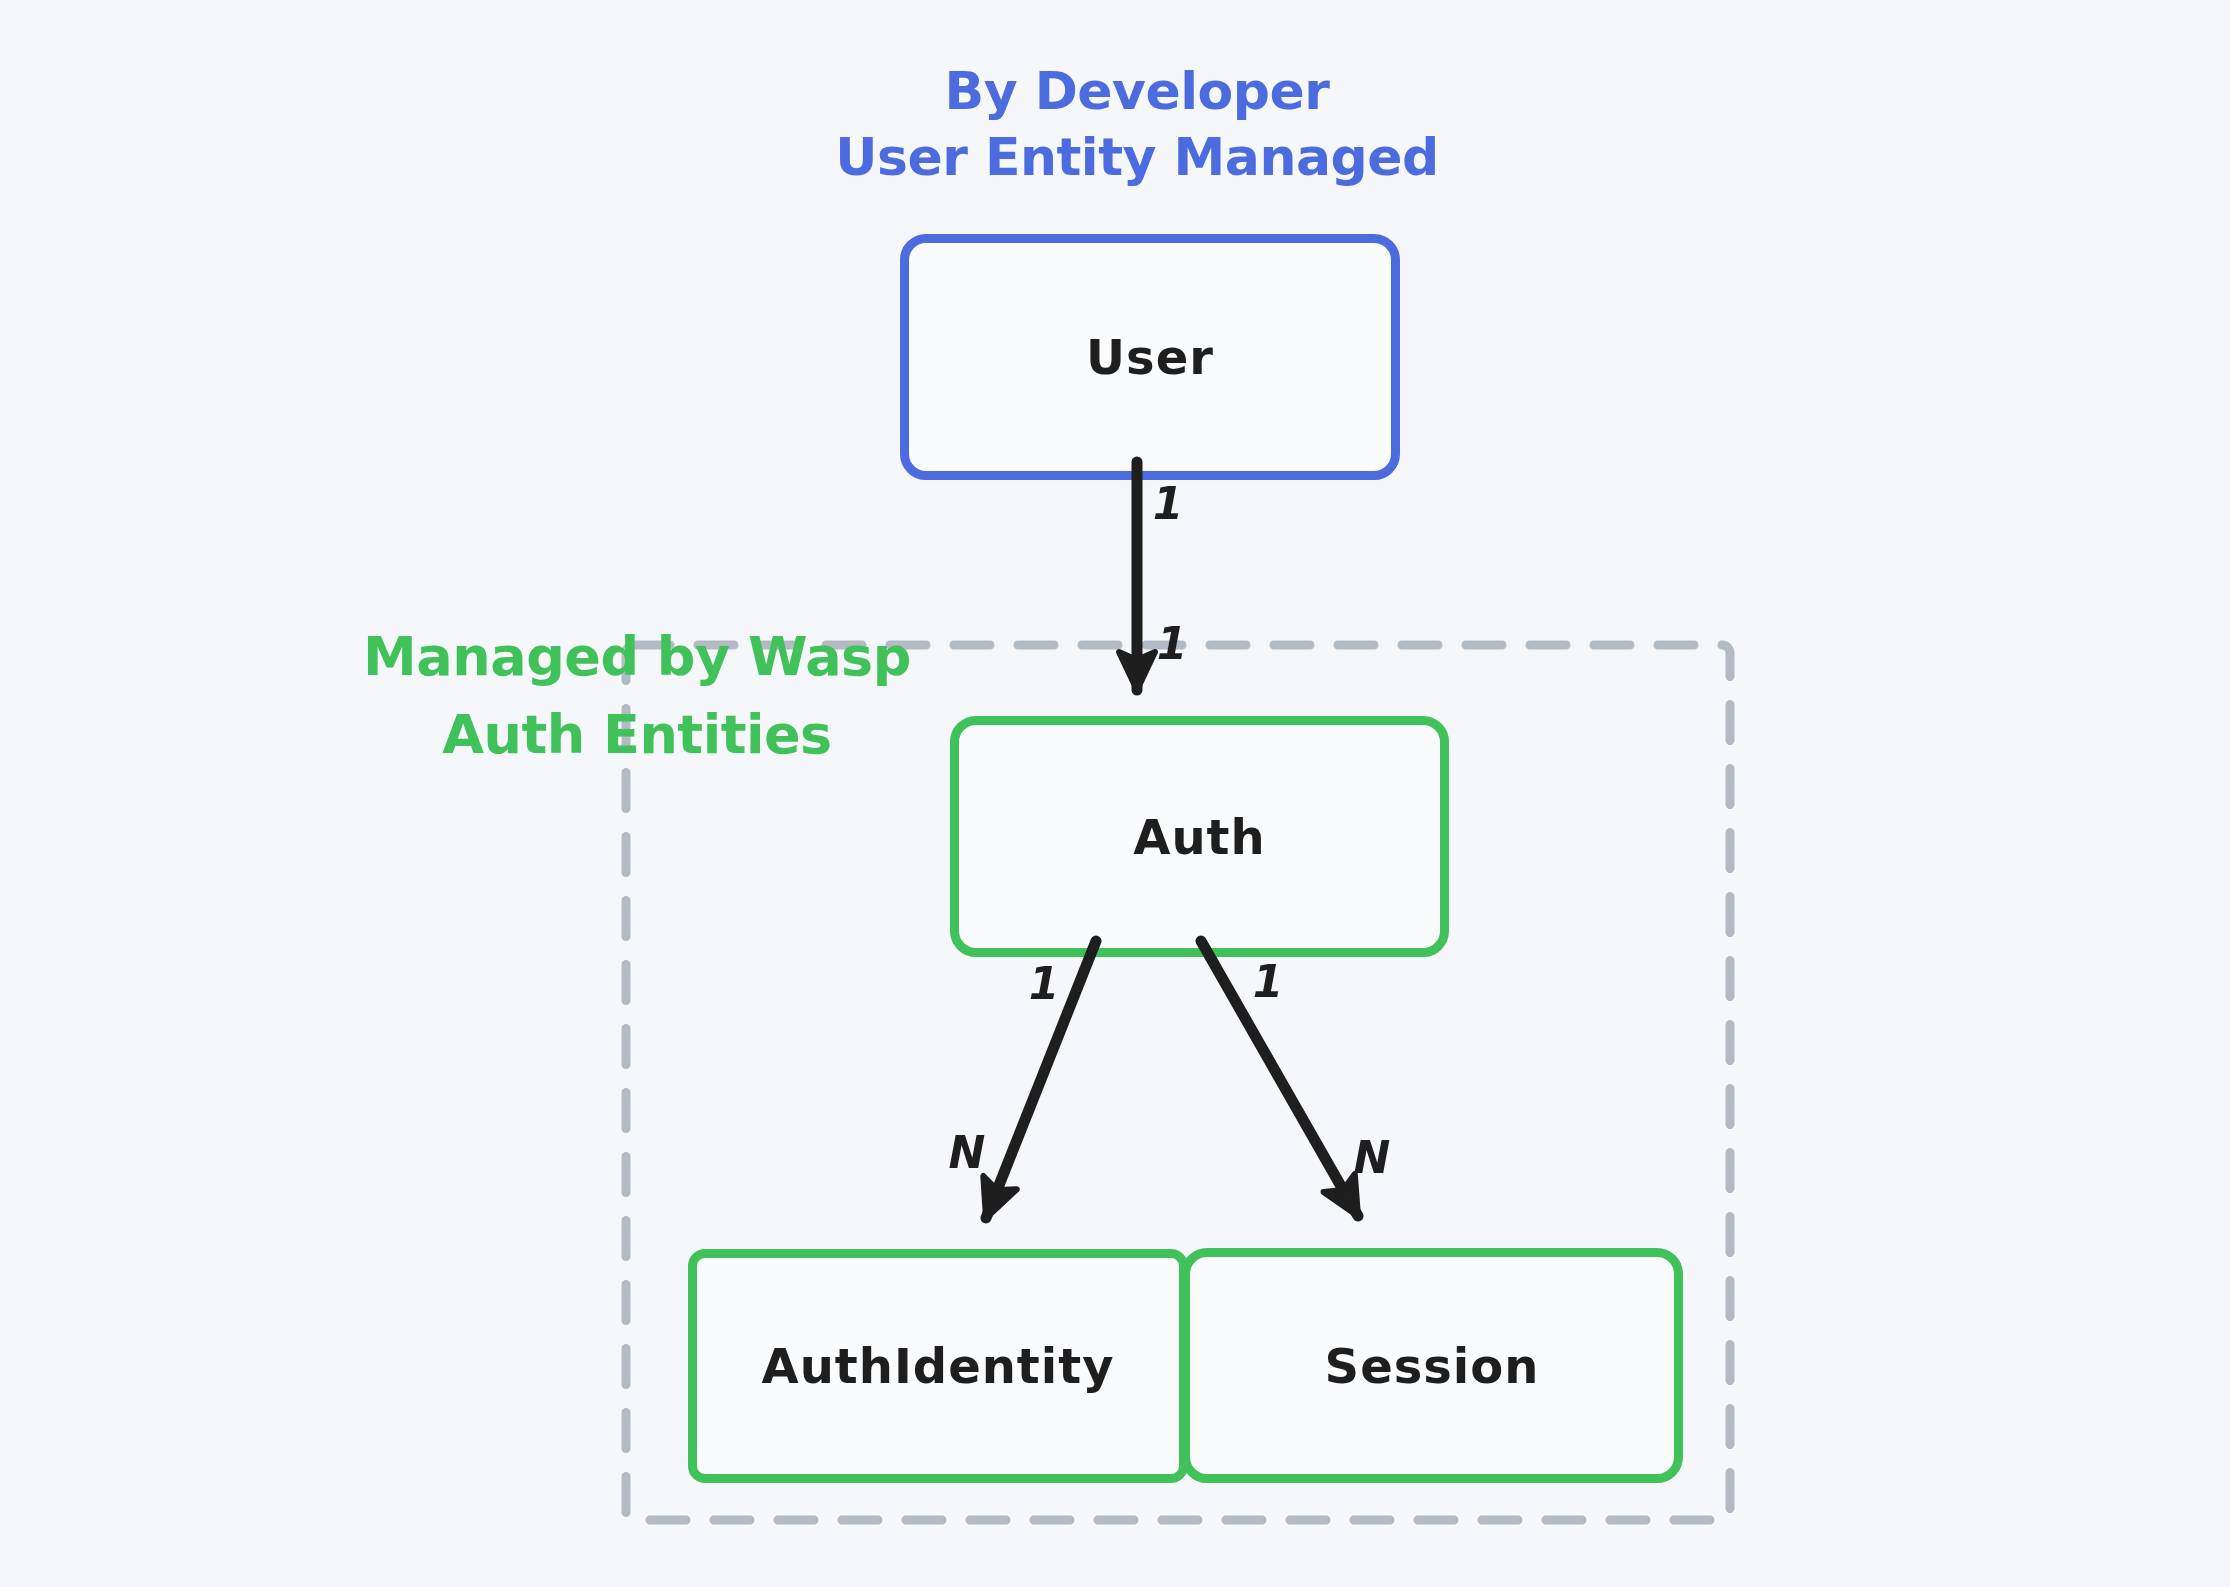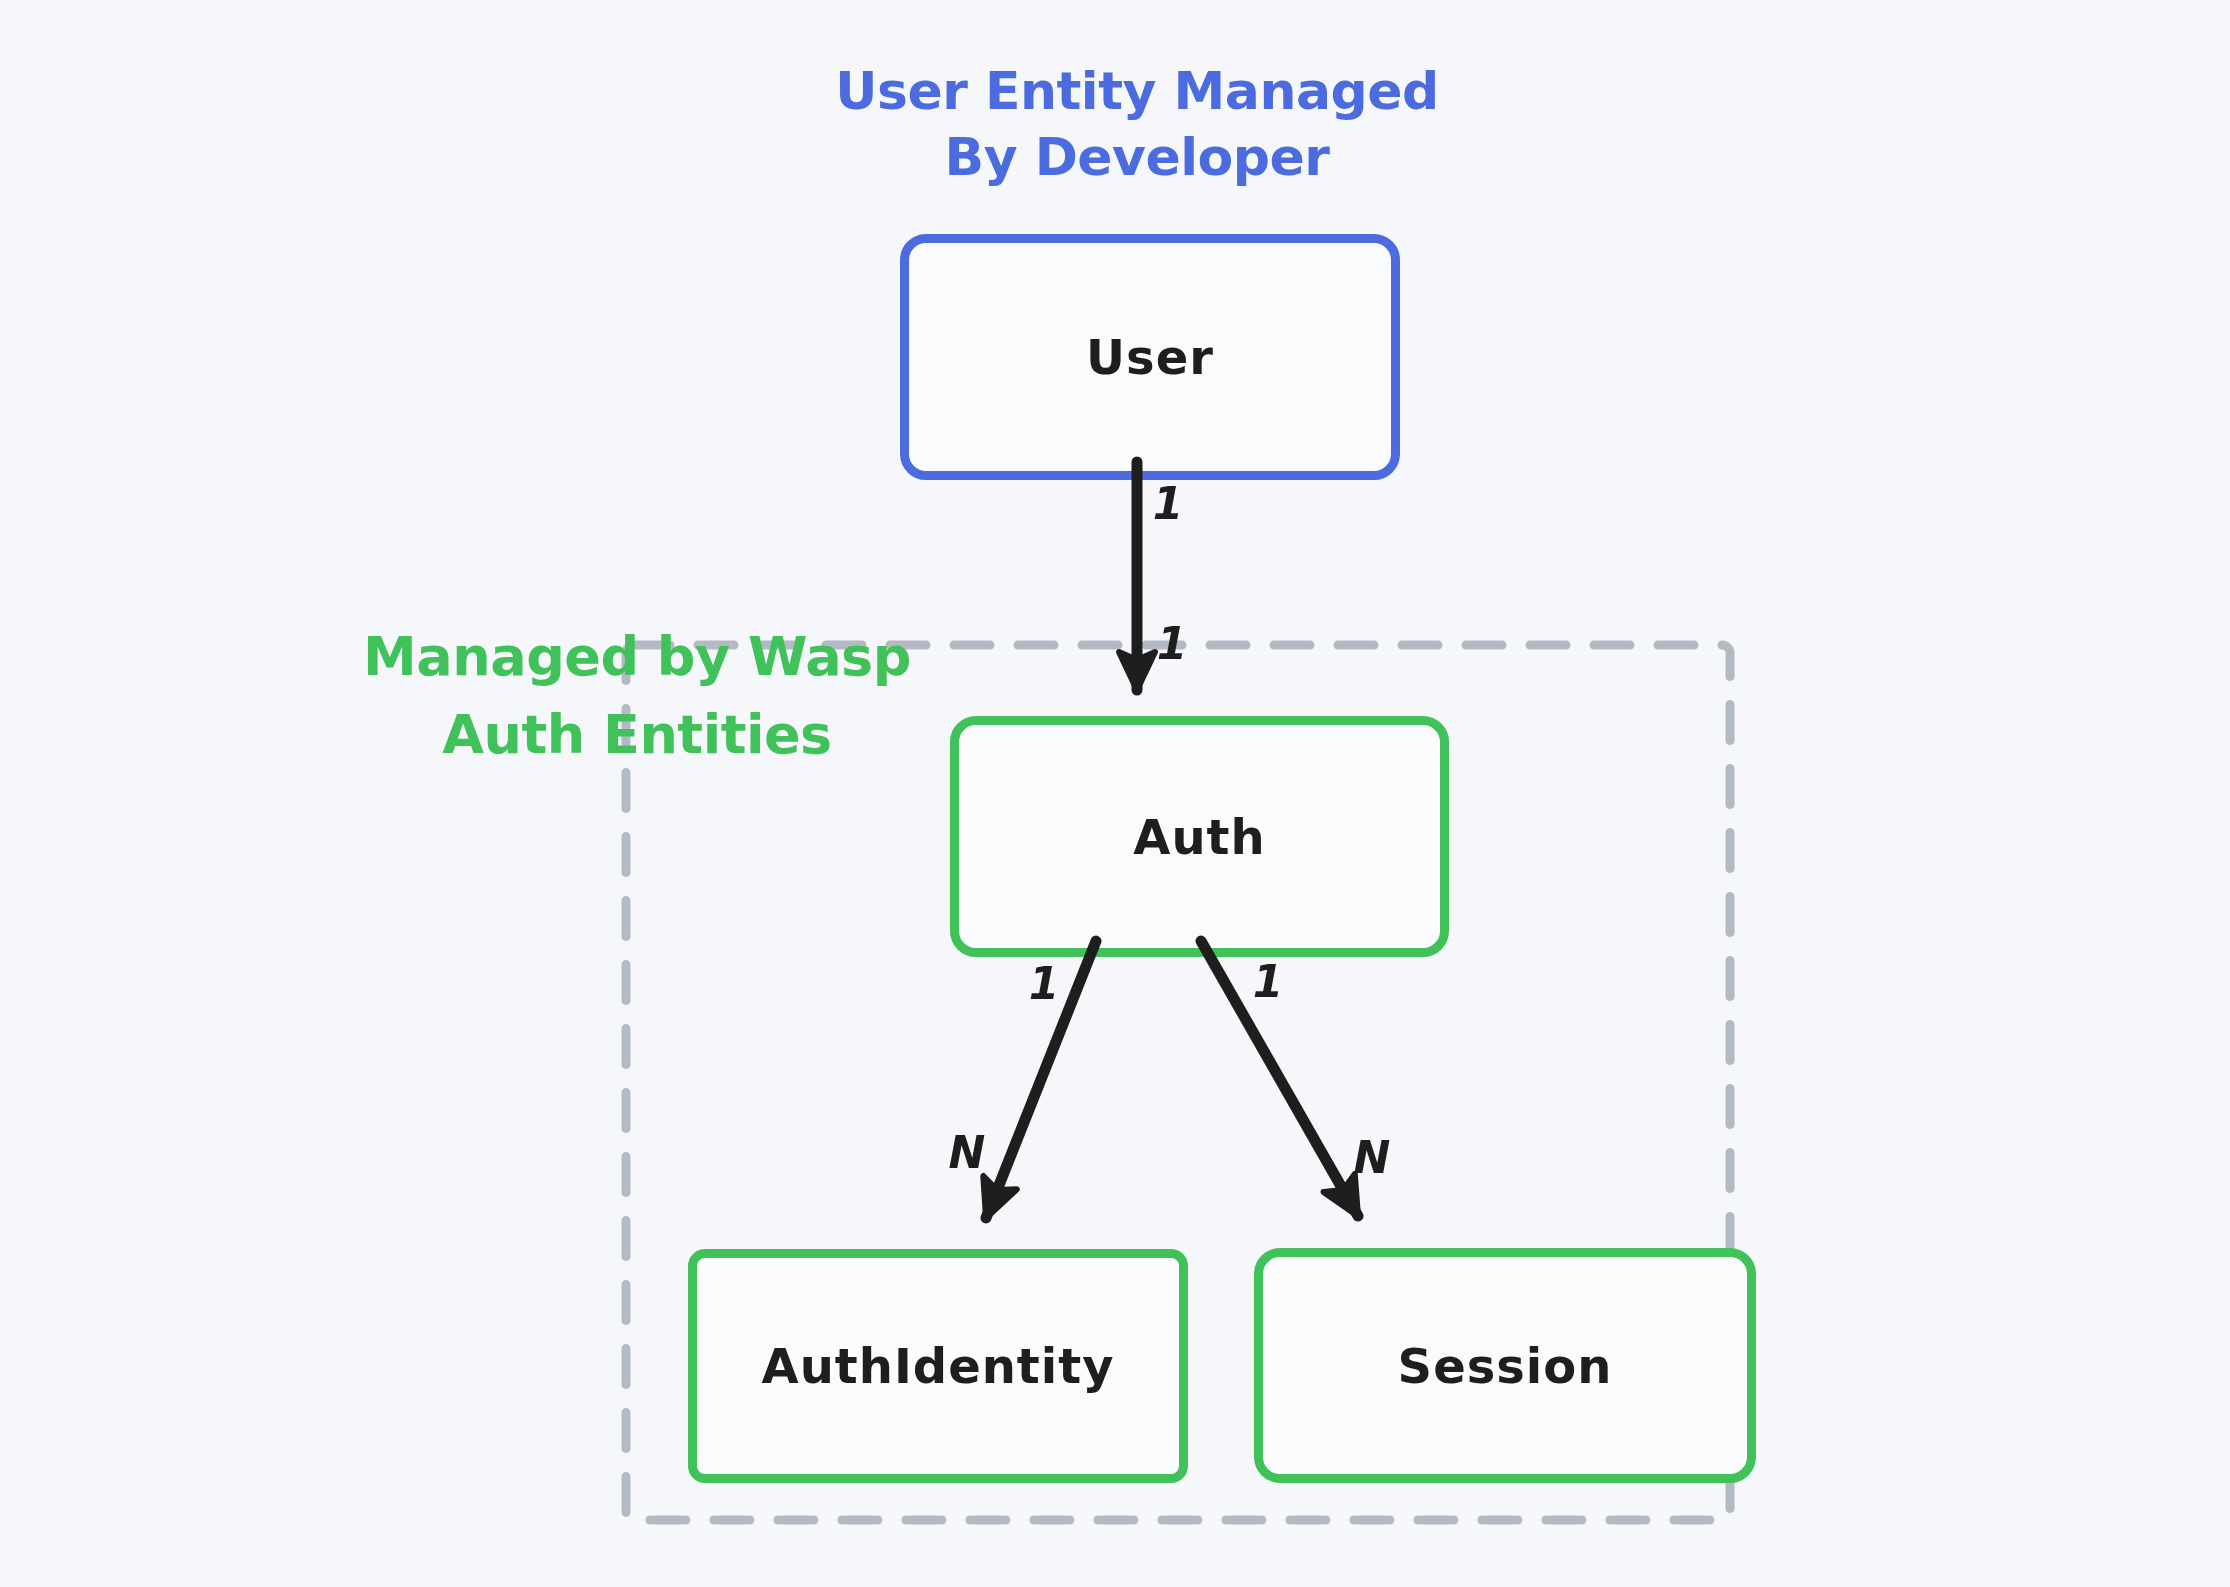--- a/index.html
+++ b/index.html
@@ -37,21 +37,21 @@
   .node-label {
     font-size: 48px;
     font-weight: bold;
     color: #1e1e1e;
     letter-spacing: 1px;
     white-space: nowrap;
   }
   #node-user         { left: 900px;  top: 234px;  width: 482px; height: 228px; }
   #node-auth         { left: 902px;  top: 716px;  width: 481px; height: 223px; margin-left: 48px; }
   #node-authidentity { left: 688px;  top: 1249px; width: 482px; height: 216px; border-radius: 17px; }
-  #node-session      { left: 1254px; top: 1248px; width: 484px; height: 217px; }
+  #node-session      { left: 1181px; top: 1248px; width: 484px; height: 217px; }
 
   
   .annotation {
     position: absolute;
     text-align: center;
     font-weight: bold;
     white-space: nowrap;
   }
   .annotation .line { display: block; }
   #annotation-user {
@@ -108,22 +108,22 @@
       <marker id="arrowhead" viewBox="-44 -22 48 44" markerWidth="48" markerHeight="44" markerUnits="userSpaceOnUse" orient="auto" refX="0" refY="0">
         <path d="M 0 0 L -38 -18 L -30 0 L -38 18 Z" fill="#1e1e1e" stroke="#1e1e1e" stroke-width="6" stroke-linejoin="round"></path>
       </marker>
     </defs>
     <line x1="1137" y1="462" x2="1137" y2="690" stroke="#1e1e1e" stroke-width="11" stroke-linecap="round" marker-end="url(#arrowhead)"></line>
     <line x1="1096" y1="941" x2="986" y2="1218" stroke="#1e1e1e" stroke-width="11" stroke-linecap="round" marker-end="url(#arrowhead)"></line>
     <line x1="1201" y1="941" x2="1358" y2="1216" stroke="#1e1e1e" stroke-width="11" stroke-linecap="round" marker-end="url(#arrowhead)"></line>
   </svg>
 
   <div class="annotation" id="annotation-user">
+    <span class="line">By Developer</span>
     <span class="line">User Entity Managed</span>
-    <span class="line">By Developer</span>
   </div>
 
   <div class="annotation" id="annotation-auth">
     <span class="line">Managed by Wasp</span>
     <span class="line">Auth Entities</span>
   </div>
 
   <span class="edge-label" style="left:1168px; top:503px;">1</span>
   <span class="edge-label" style="left:1172px; top:643px;">1</span>
 

